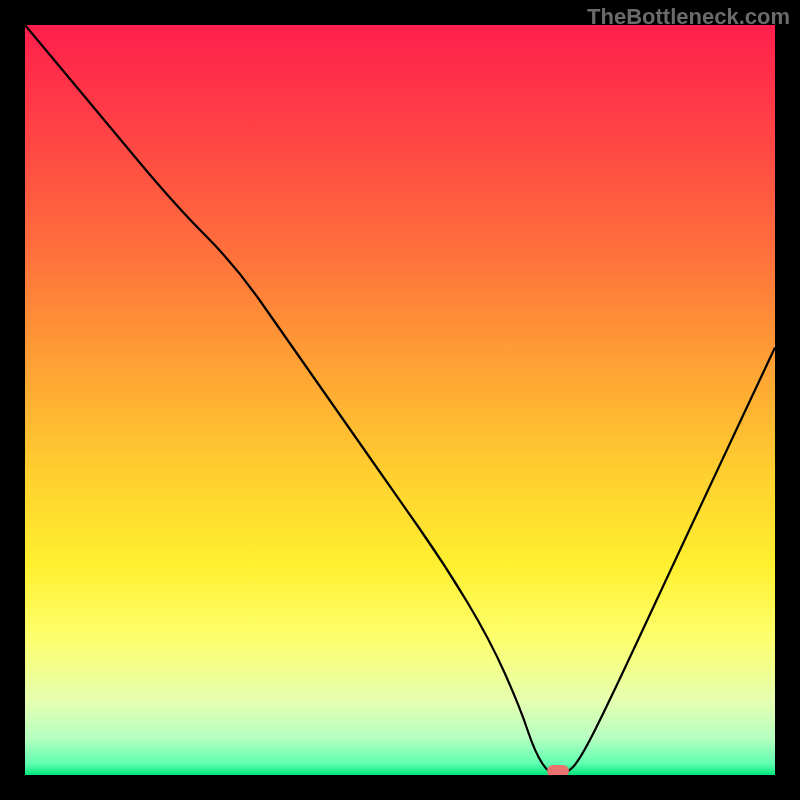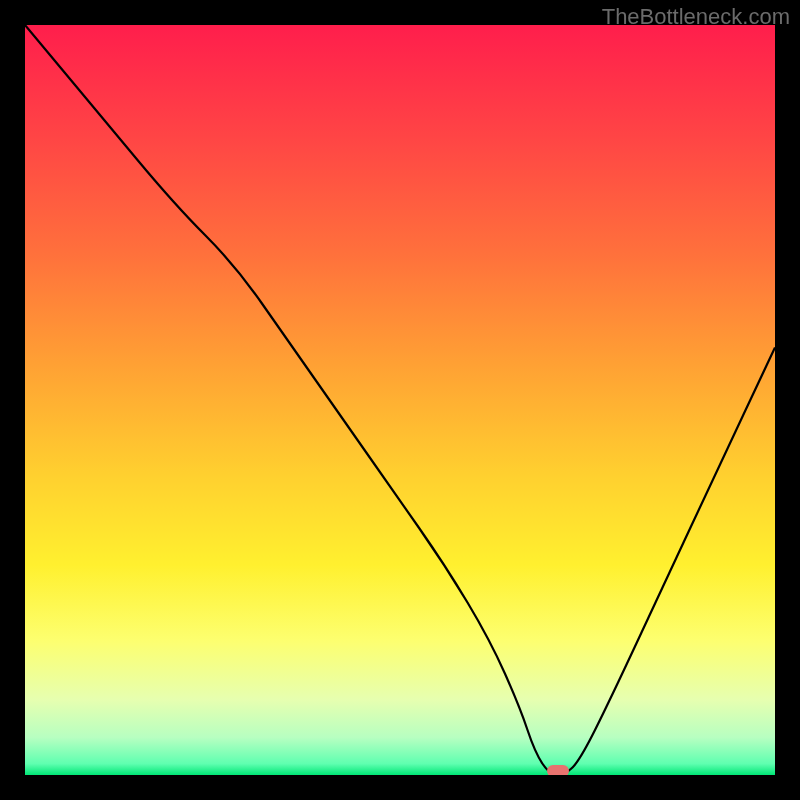--- a/index.html
+++ b/index.html
@@ -10,21 +10,21 @@
     position: relative;
     font-family: Arial, sans-serif;
     overflow: hidden;
   }
   .watermark {
     position: absolute;
     top: 4px;
     right: 10px;
     color: #6b6b6b;
     font-size: 22px;
-    font-weight: normal;
+    font-weight: bold;
     z-index: 10;
   }
   .plot-area {
     position: absolute;
     left: 25px;
     top: 25px;
     width: 750px;
     height: 750px;
     overflow: hidden;
   }

